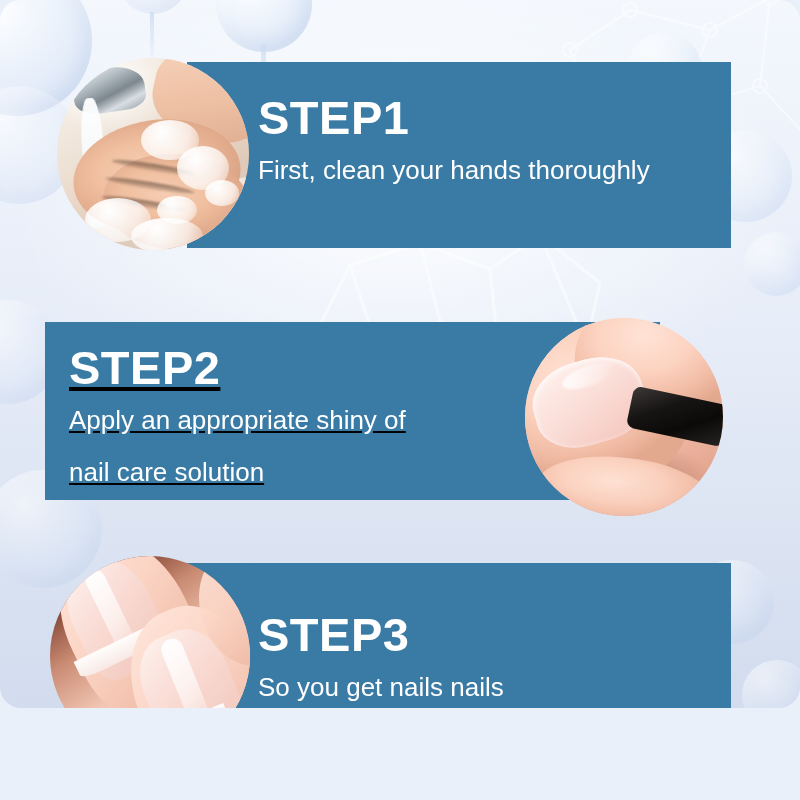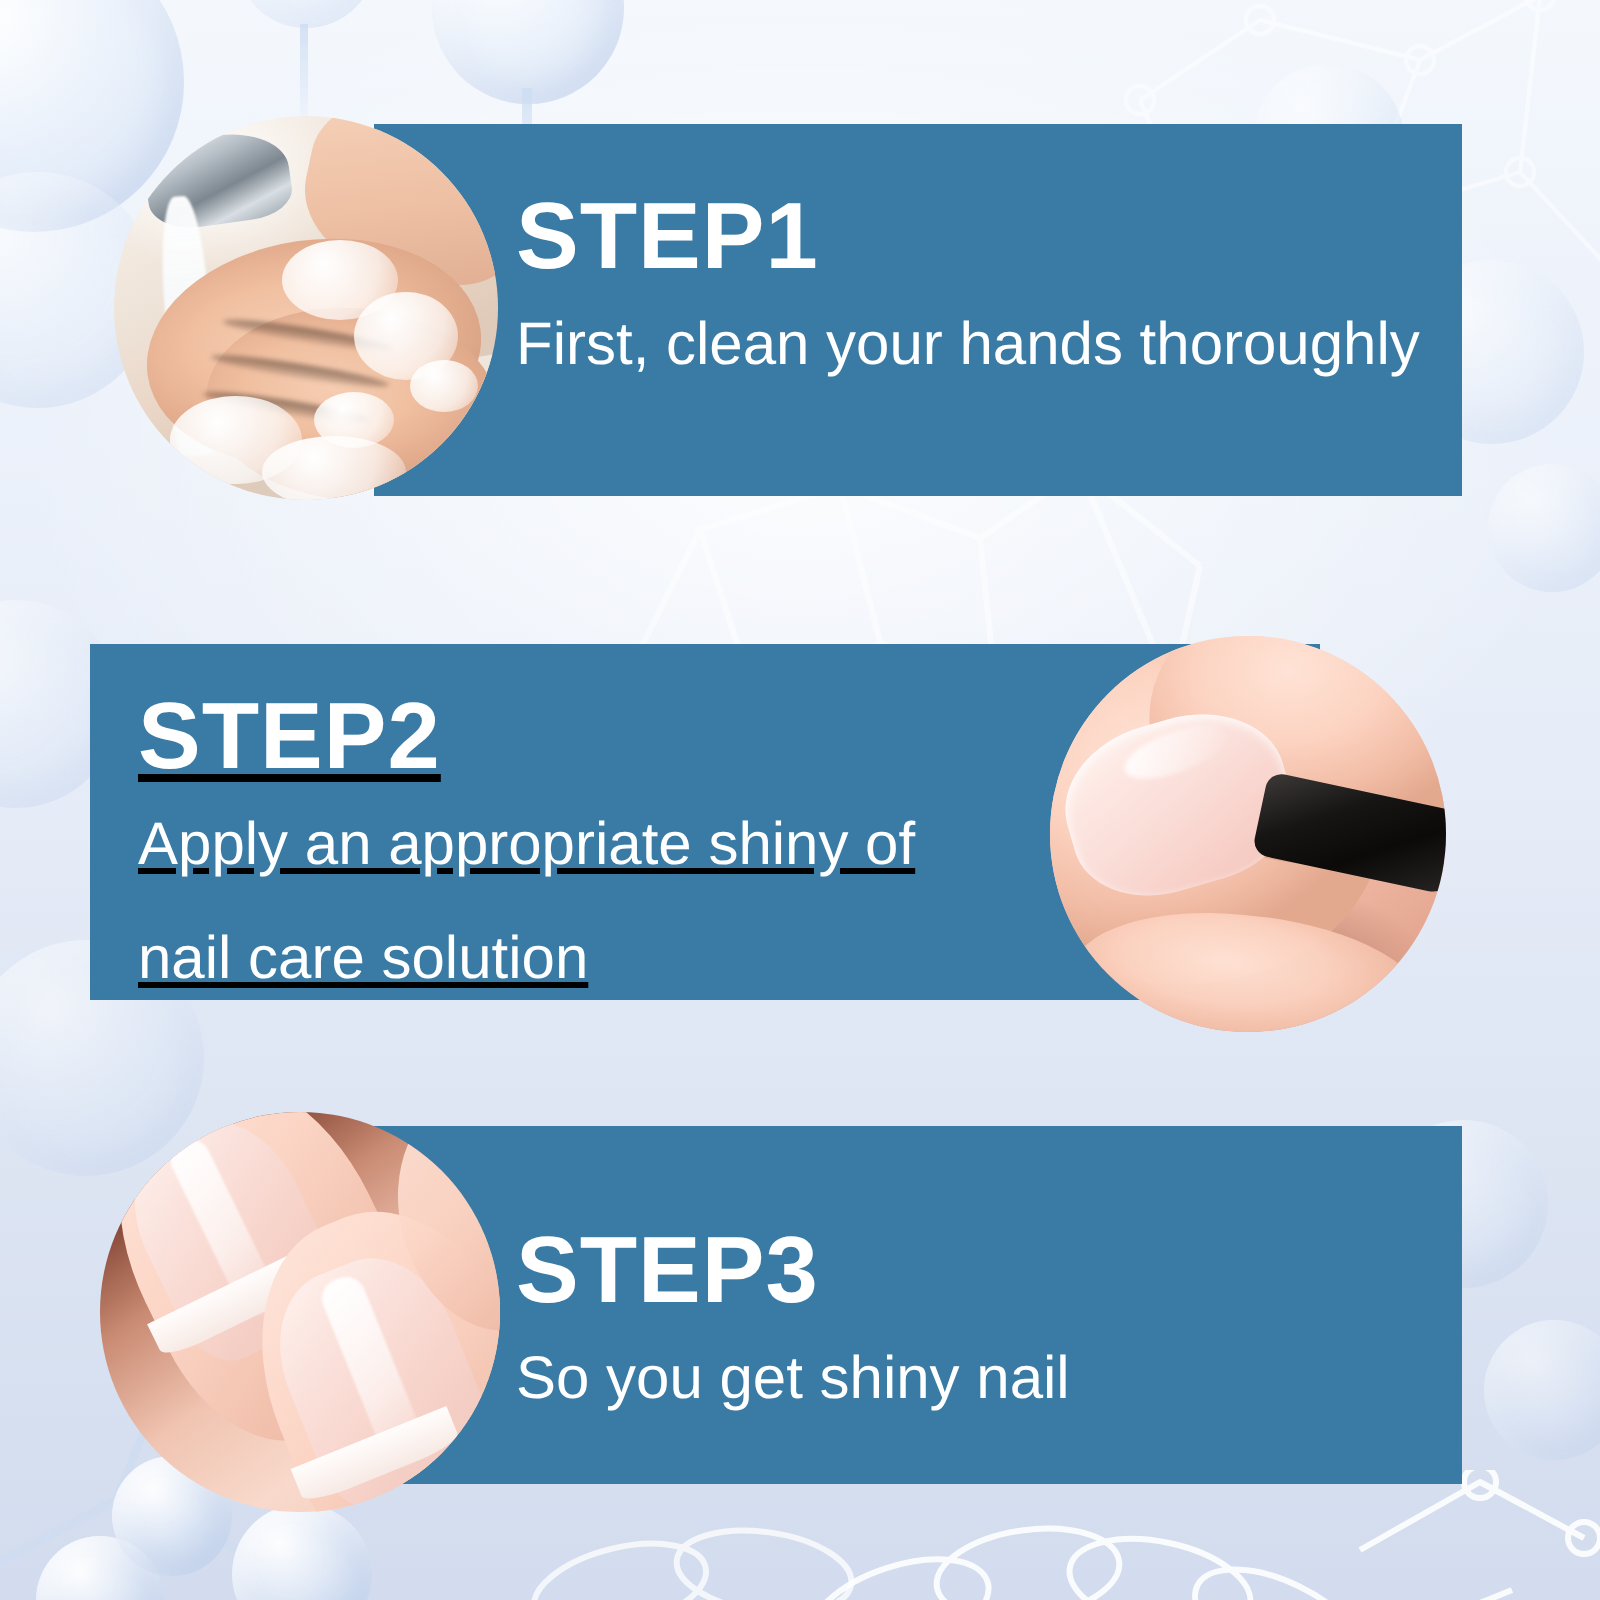--- a/index.html
+++ b/index.html
@@ -1,21 +1,21 @@
 <!DOCTYPE html>
 <html><head>
 <meta charset="utf-8">
 <style>
   html,body{margin:0;padding:0;}
   body{
     width:800px;height:800px;overflow:hidden;
     font-family:"Liberation Sans","DejaVu Sans",sans-serif;
     background:#eaf0f9;
   }
-  #stage{position:relative;width:800px;height:800px;overflow:hidden;}
+  #stage{position:relative;width:800px;height:708px;overflow:hidden;border-radius:21px;}
 
   
   .bg{position:absolute;inset:0;
       background:
         linear-gradient(180deg,#f4f8fd 0%,#eef3fb 18%,#e7edf8 46%,#dde5f3 72%,#d2dcee 100%);}
   .bg-sheen{position:absolute;inset:0;
       background:radial-gradient(ellipse 70% 45% at 50% 28%,rgba(255,255,255,.85),rgba(255,255,255,0) 70%);}
 
   .bubble{position:absolute;border-radius:50%;
       background:radial-gradient(circle at 34% 28%,rgba(255,255,255,.95),rgba(226,236,250,.55) 48%,rgba(197,214,240,.42) 78%,rgba(186,205,235,.25));
@@ -23,21 +23,21 @@
   .bubble.faint{opacity:.55;}
   .stem{position:absolute;background:linear-gradient(180deg,rgba(206,221,243,.85),rgba(206,221,243,0));}
 
   .mol{position:absolute;stroke:#ffffff;fill:none;opacity:.55;}
   .mol2{position:absolute;opacity:.85;}
 
   
   .panel{position:absolute;background:#3a7ba5;}
   .panel .txtwrap{position:absolute;}
   .step-title{color:#ffffff;font-weight:bold;letter-spacing:.5px;line-height:1;font-size:47px;}
-  .step-desc{color:#ffffff;font-weight:400;font-size:30px;line-height:1.24;margin-top:13px;}
+  .step-desc{color:#ffffff;font-weight:400;font-size:26px;line-height:1.24;margin-top:13px;}
 
   
   .photo{position:absolute;border-radius:50%;overflow:hidden;}
 
   
   .p1-bg{position:absolute;inset:0;
     background:
       radial-gradient(ellipse 58% 40% at 26% 16%,#ffffff 0%,rgba(255,255,255,.1) 60%),
       linear-gradient(152deg,#f7f2ec 0%,#f2e9df 20%,#ecdfd2 38%,#e8d3c2 52%,#ddc4b1 68%,#d9c6b6 84%,#cfc2b8 100%);}
   .p1-hand{position:absolute;border-radius:50%;
@@ -208,21 +208,21 @@
     <div class="p2-finger" style="left:50px;top:-26px;width:170px;height:140px;transform:rotate(-4deg);"></div>
     <div class="p2-nail" style="left:8px;top:42px;width:112px;height:84px;transform:rotate(-16deg);"></div>
     <div class="p2-gloss" style="left:36px;top:48px;width:54px;height:20px;transform:rotate(-20deg);"></div>
     <div class="p2-brush" style="left:104px;top:78px;width:104px;height:42px;transform:rotate(12deg);"></div>
     <div class="p2-finger" style="left:10px;top:140px;width:180px;height:80px;transform:rotate(6deg);opacity:.96;"></div>
   </div>
 
   <div class="panel" style="left:130px;top:563px;width:601px;height:179px;">
     <div class="txtwrap" style="left:128px;top:48px;">
       <div class="step-title">STEP3</div>
-      <div class="step-desc">So you get shiny nail</div>
+      <div class="step-desc">So you get nails nails</div>
     </div>
   </div>
 
   <div class="photo" style="left:50px;top:556px;width:200px;height:200px;">
     <div class="p3-bg"></div>
     <div class="p3-finger" style="left:18px;top:-22px;width:124px;height:186px;border-radius:48% 48% 38% 38%;transform:rotate(-26deg);"></div>
     <div class="p3-nail" style="left:24px;top:4px;width:82px;height:116px;border-radius:42% 42% 26% 26%;transform:rotate(-26deg);"></div>
     <div class="p3-shine" style="left:52px;top:10px;width:20px;height:96px;border-radius:10px;transform:rotate(-26deg);"></div>
     <div class="p3-tip" style="left:24px;top:88px;width:78px;height:20px;border-radius:0 0 28% 28%;transform:rotate(-26deg);"></div>
 

